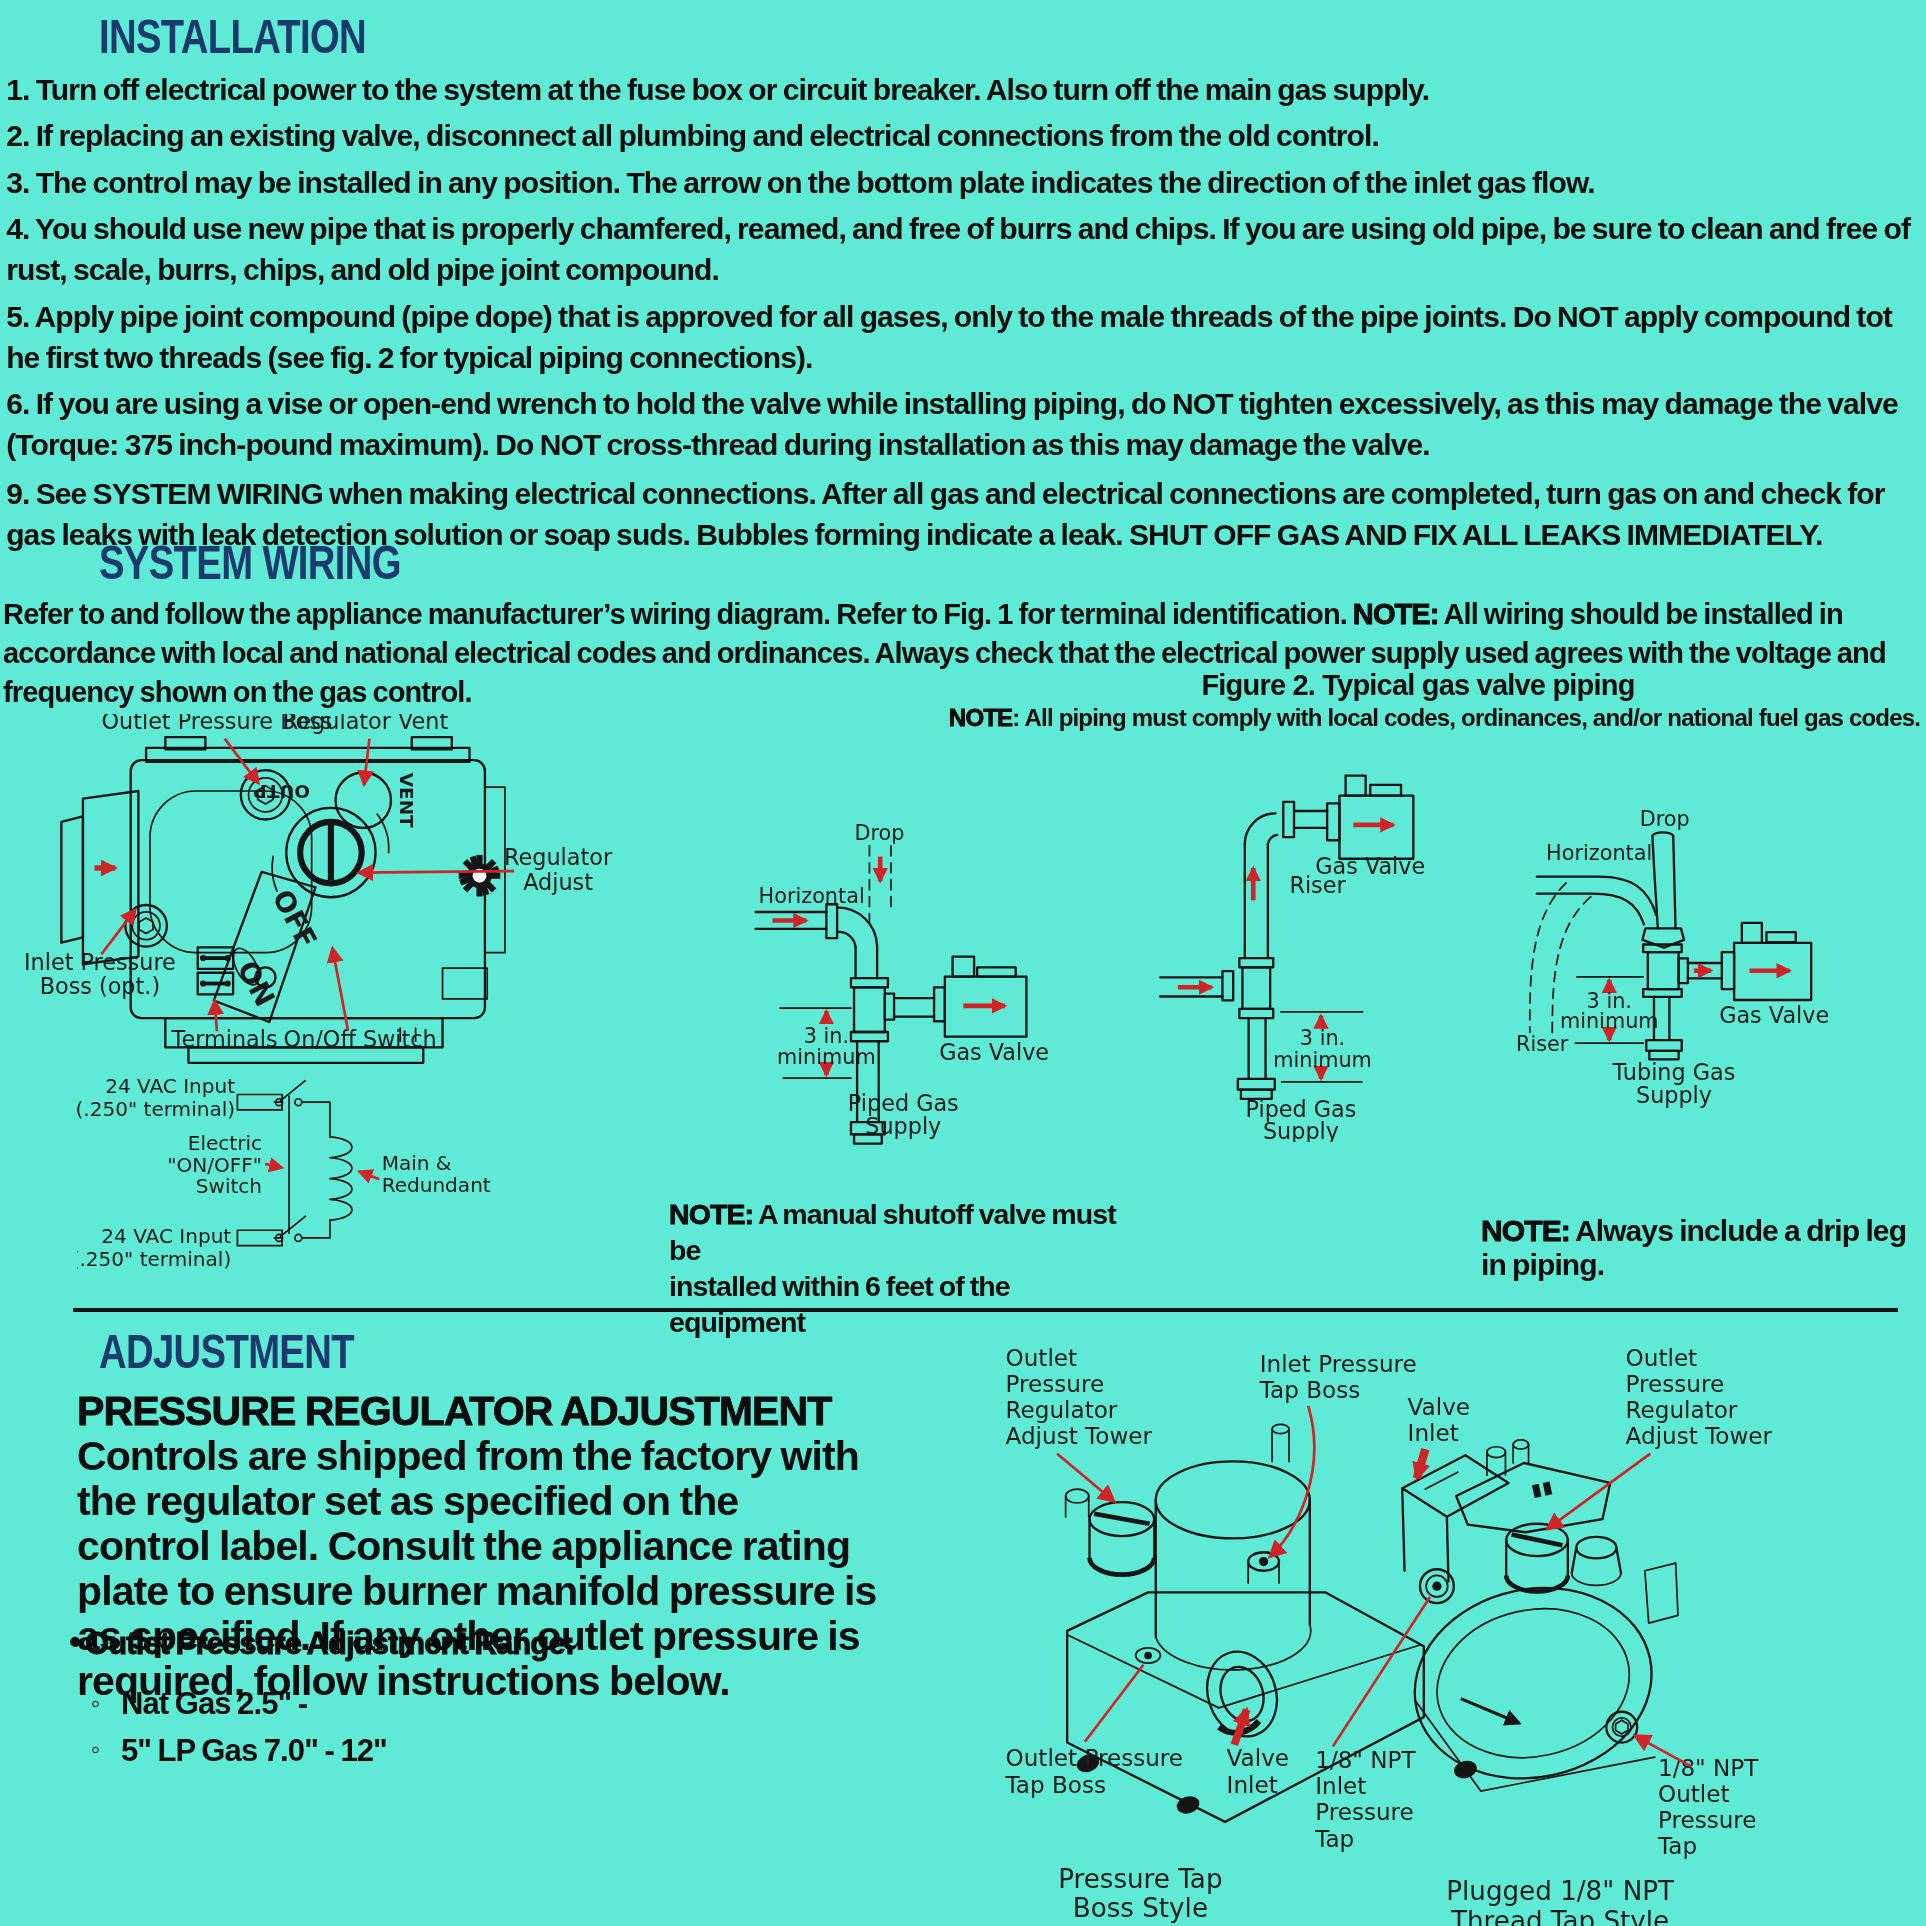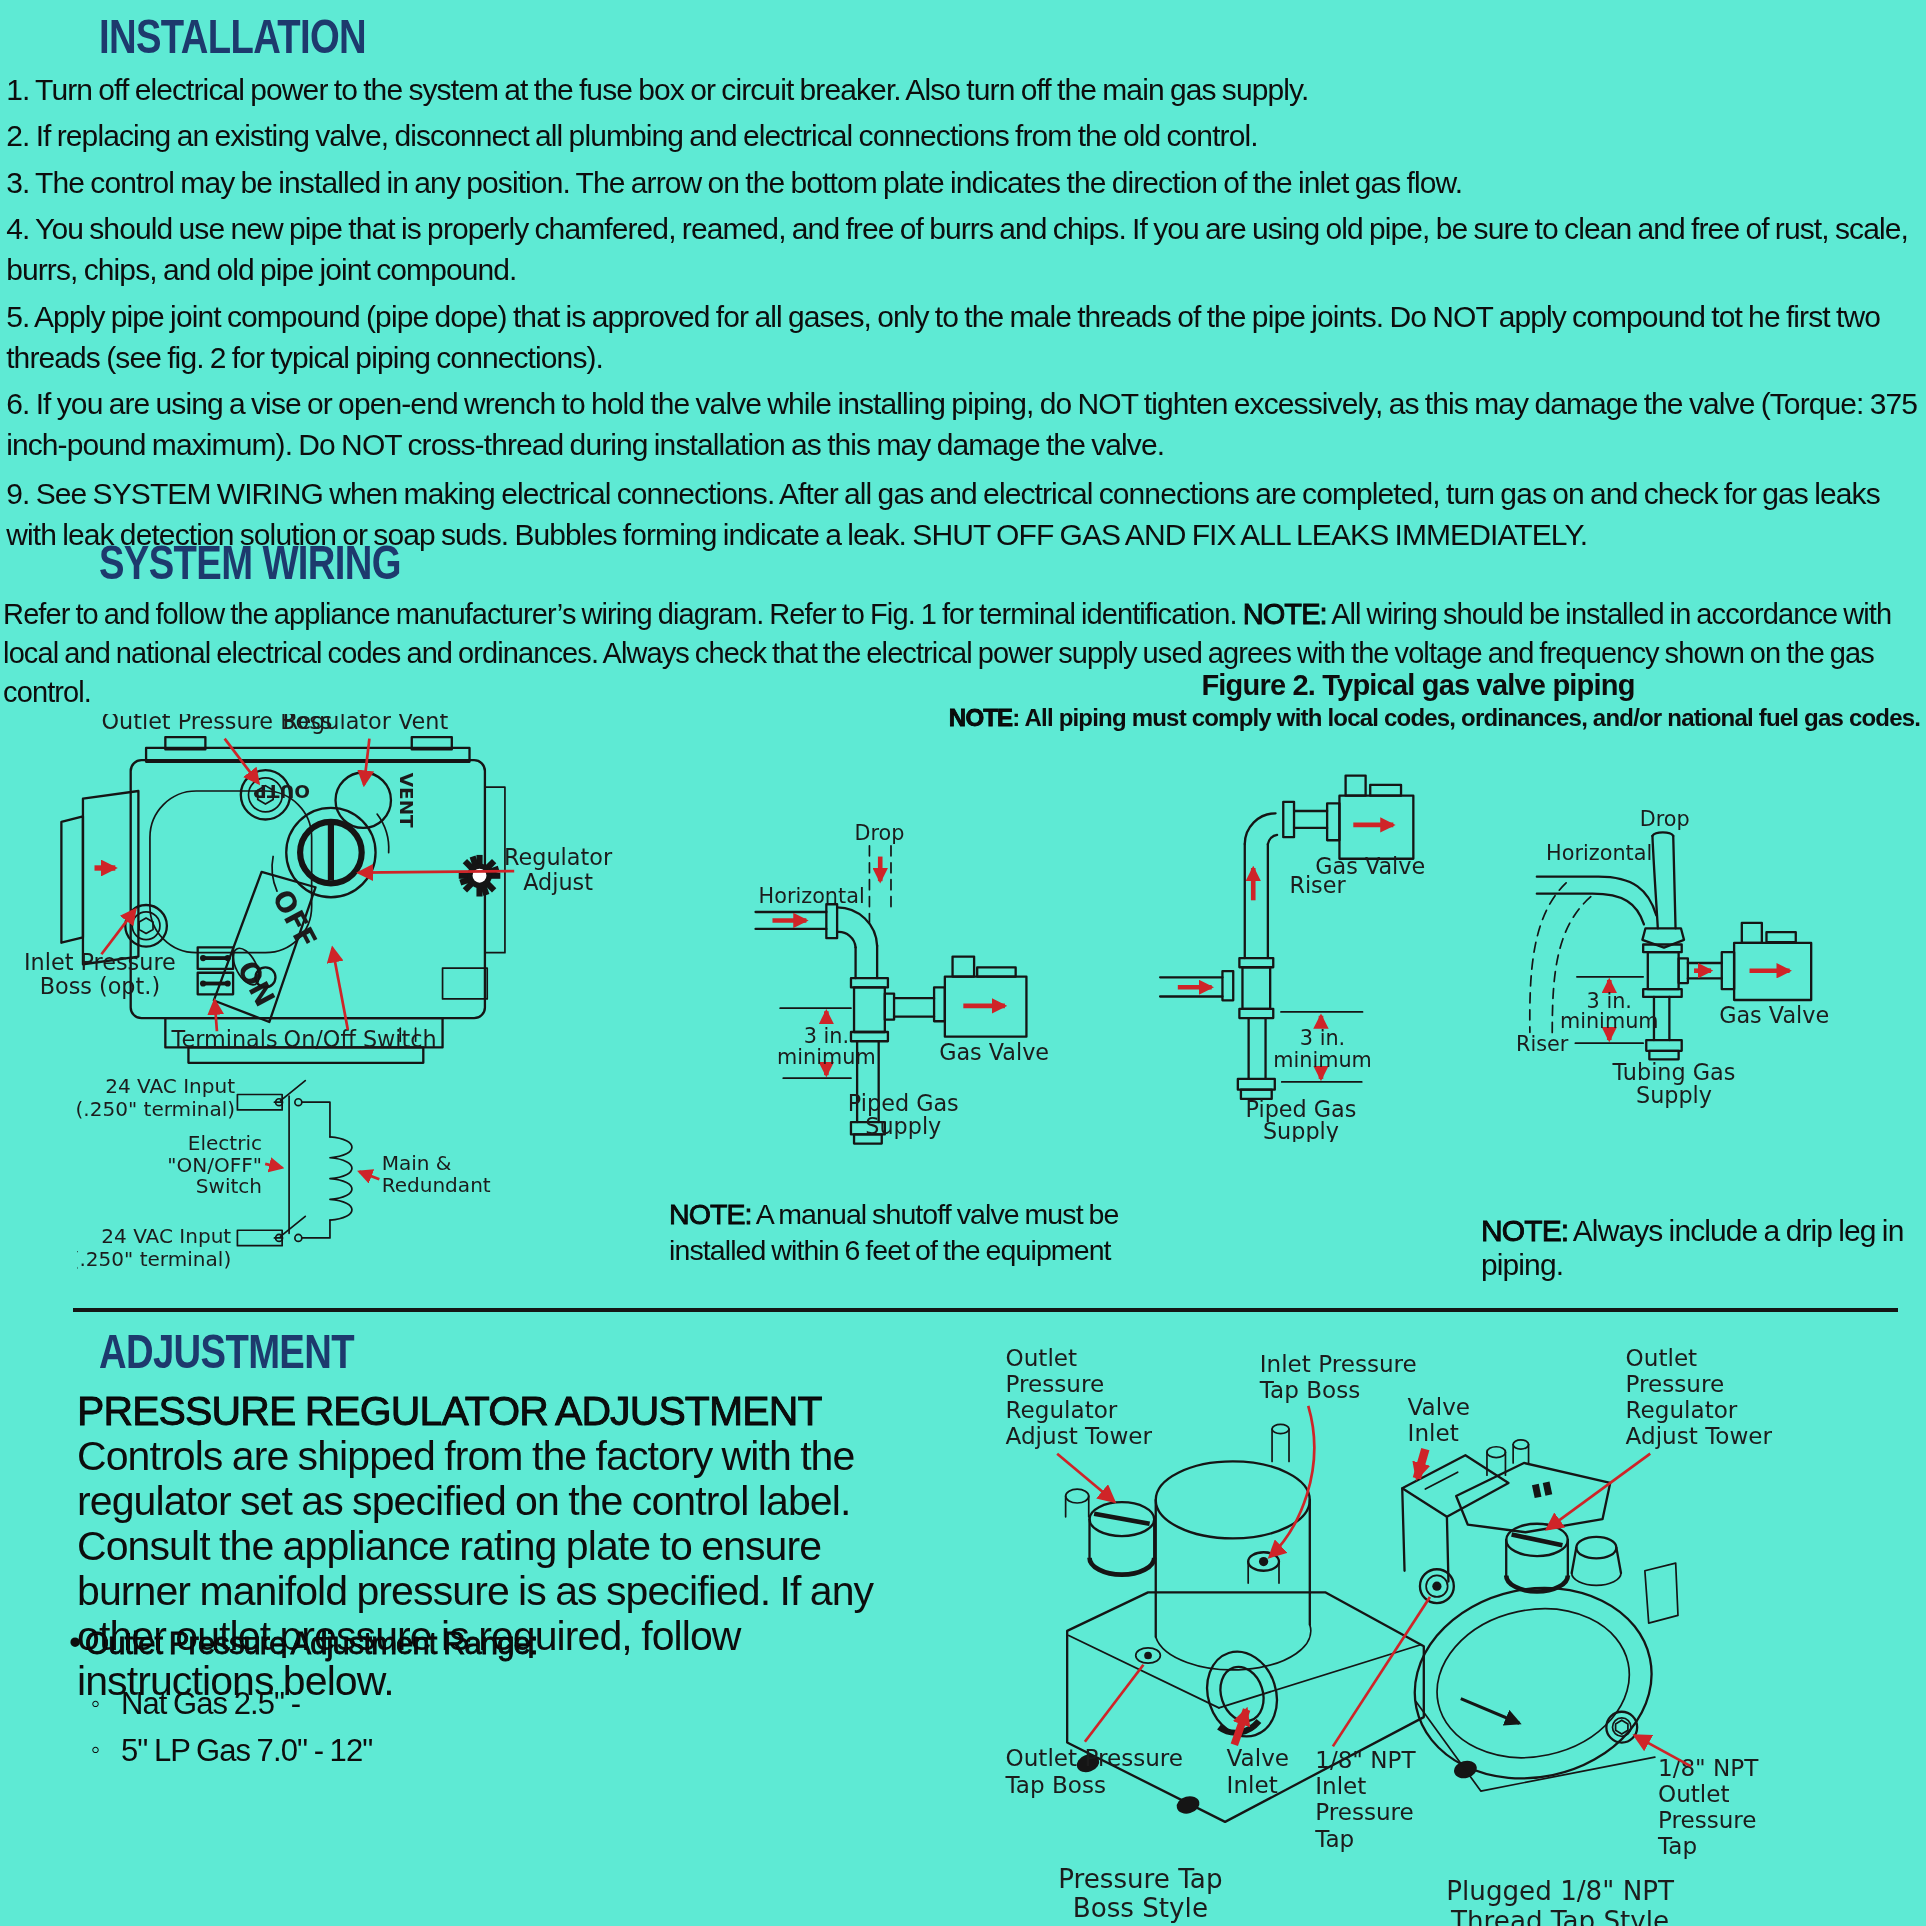--- a/index.html
+++ b/index.html
@@ -1,19 +1,19 @@
 <!DOCTYPE html>
 <html style="font-size:12.3px"><head>
 <meta charset="utf-8">
 <style>
   html,body{margin:0;padding:0;background:#fff}
   .page{position:relative;width:1926px;height:1926px;background:#5eead4;overflow:hidden;font-family:"Liberation Sans",sans-serif}
   .abs{position:absolute}
   .h-main{font:700 49px/1 "Liberation Sans",sans-serif;color:#1d3a6d;letter-spacing:-0.8px;transform:scaleX(.78);transform-origin:0 0;white-space:nowrap}
-  .body-b{font-family:"Liberation Sans",sans-serif;font-weight:400;color:#0d0d0d;letter-spacing:-0.9px;word-spacing:-1.2px}
+  .body-b{font-family:"Liberation Sans",sans-serif;font-weight:700;color:#0d0d0d;letter-spacing:-0.9px;word-spacing:-1.2px}
   .xb{-webkit-text-stroke:0.8px #000}
   .cap{font-weight:700;text-align:center;letter-spacing:-0.8px;color:#0d0d0d}
   .serif-brand{font-family:"Liberation Serif",serif;color:#2e6cb5}
   .list-item{margin:0 0 5.4px 0}
   svg text{font-family:"DejaVu Sans",sans-serif;fill:#1c1c1c}
   .t24{font-size:24px}.t26{font-size:26px}.t27{font-size:27px}.t29{font-size:29px}.t30{font-size:30px}.t34{font-size:34px}
   .ln{stroke:#151515;stroke-width:3;fill:none;stroke-linecap:round;stroke-linejoin:round}
   .lt{stroke:#151515;stroke-width:2.2;fill:none;stroke-linecap:round;stroke-linejoin:round}
   .red{stroke:#cf2428;stroke-width:3.5;fill:none}
   .redw{stroke:#cf2428;stroke-width:6;fill:none}

